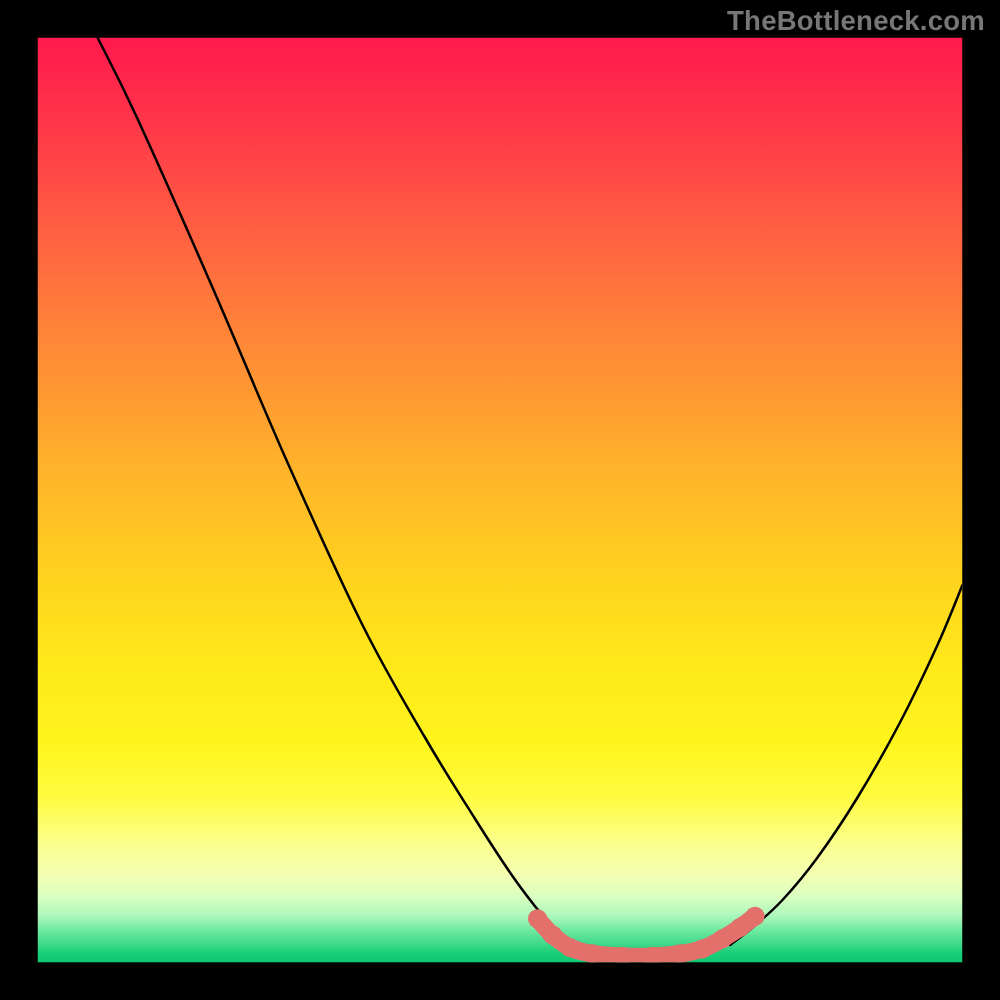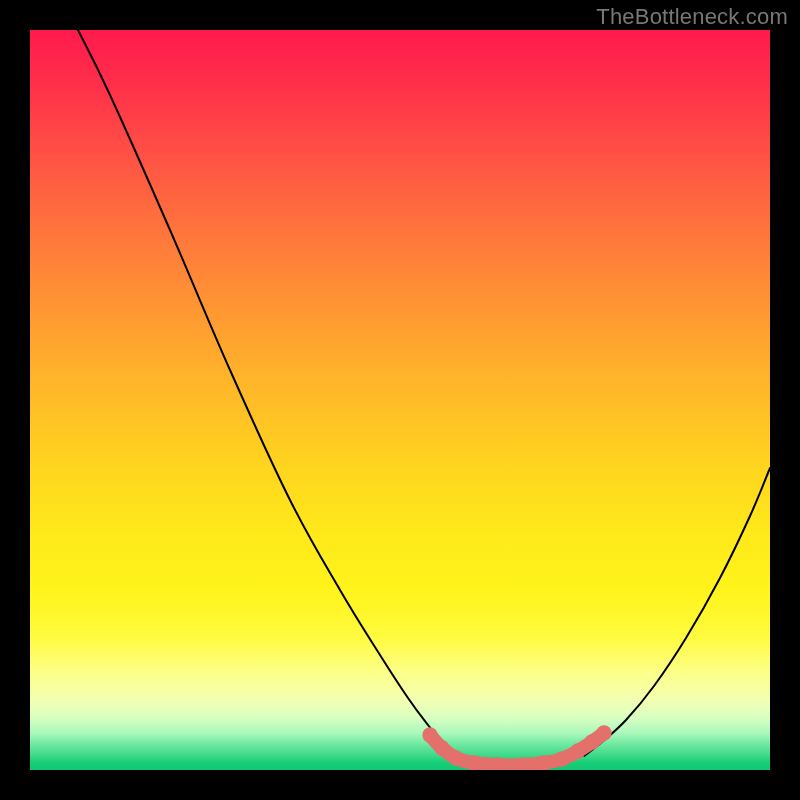--- a/index.html
+++ b/index.html
@@ -11,20 +11,21 @@
     overflow: hidden;
     font-family: Arial, Helvetica, sans-serif;
   }
   .frame {
     position: absolute;
     top: 0;
     left: 0;
     width: 800px;
     height: 800px;
     background: #000;
+    font-weight: bold;
   }
   .plot {
     position: absolute;
     top: 30px;
     left: 30px;
     width: 740px;
     height: 740px;
     overflow: hidden;
   }
   .gradient {

